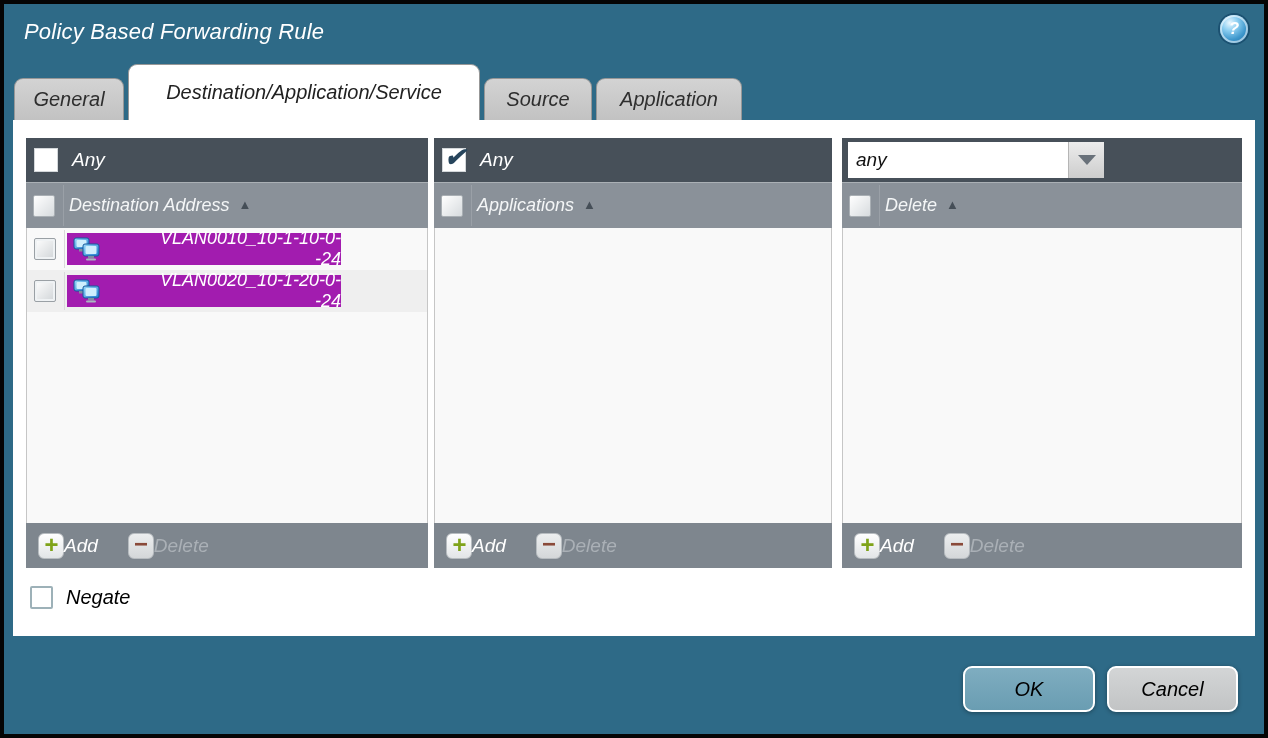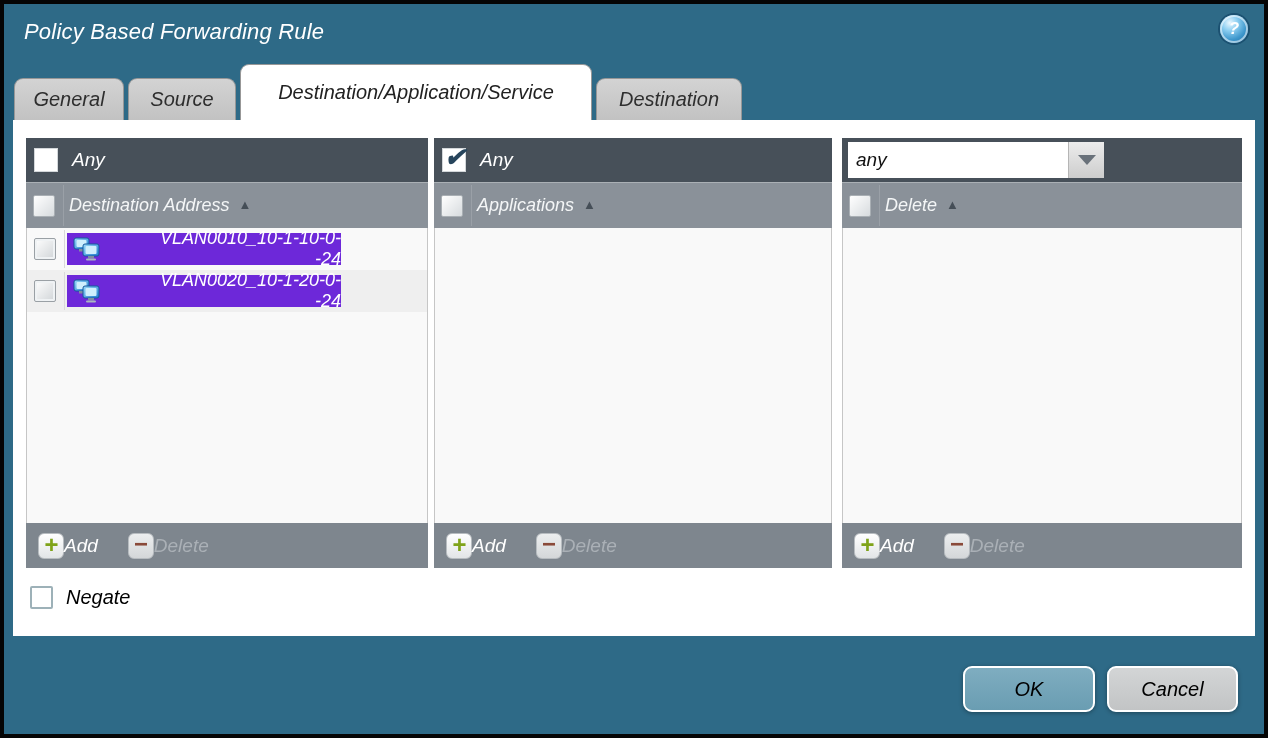--- a/index.html
+++ b/index.html
@@ -48,21 +48,21 @@
   .cb-row { width:22px; height:22px; margin-left:7px; border-radius:2px; border:1px solid #9aa0a5;
     background:linear-gradient(135deg,#ffffff 0%,#d0d4d7 100%); box-shadow:inset 0 0 0 2px #eff2f4; cursor:pointer; }
 
   .any-label { color:#fff; font-size:19px; margin-left:14px; }
   .colhdr-label { color:#f4f6f7; font-size:18px; margin-left:14px; }
   .sort-asc { color:#454e57; font-size:13px; margin-left:9px; transform:translateY(-1px); }
 
   
   .row { height:42px; display:flex; align-items:center; position:relative; }
   .row.alt { background:#efefef; }
-  .chip { margin-left:11px; width:274px; height:32px; background:#6d28d9; display:flex; align-items:center;
+  .chip { margin-left:11px; width:274px; height:32px; background:#a21caf; display:flex; align-items:center;
     padding-left:6px; color:#fff; font-size:18px; cursor:pointer;gap:40px; }
   .chip .net-icon { width:28px; height:24px; margin-right:8px; flex:0 0 auto; }
 
   
   .icon-btn { width:26px; height:26px; border-radius:6px; border:1px solid #b7bcc0;
     background:linear-gradient(#ffffff,#e2e5e7); display:flex; align-items:center; justify-content:center; cursor:pointer; }
   .icon-btn.add { margin-left:12px; }
   .icon-btn.del { margin-left:30px; background:linear-gradient(#eceeef,#d4d7d9); cursor:default; }
   .plus-glyph  { color:#7fa31a; font-size:24px; font-weight:900; line-height:0; transform:translateY(-1px); }
   .minus-glyph { color:#8a4a3a; font-size:24px; font-weight:900; line-height:0; transform:translateY(-2px); }
@@ -93,23 +93,23 @@
 
 <div class="window">
 
   <div class="title">Policy Based Forwarding Rule</div>
   <div class="help-icon">
     <span>?</span>
   </div>
 
   <div class="tabs">
     <div class="tab t0">General</div>
+    <div class="tab t2 active">Destination/Application/Service</div>
     <div class="tab t1">Source</div>
-    <div class="tab t2 active">Destination/Application/Service</div>
-    <div class="tab t3">Destination</div>
+    <div class="tab t3">Application</div>
   </div>
 
   <div class="content">
 
     <div class="panel p1">
       <div class="panel-top">
         <div class="cb-any"></div>
         <span class="any-label">Any</span>
       </div>
       <div class="panel-colhdr">

